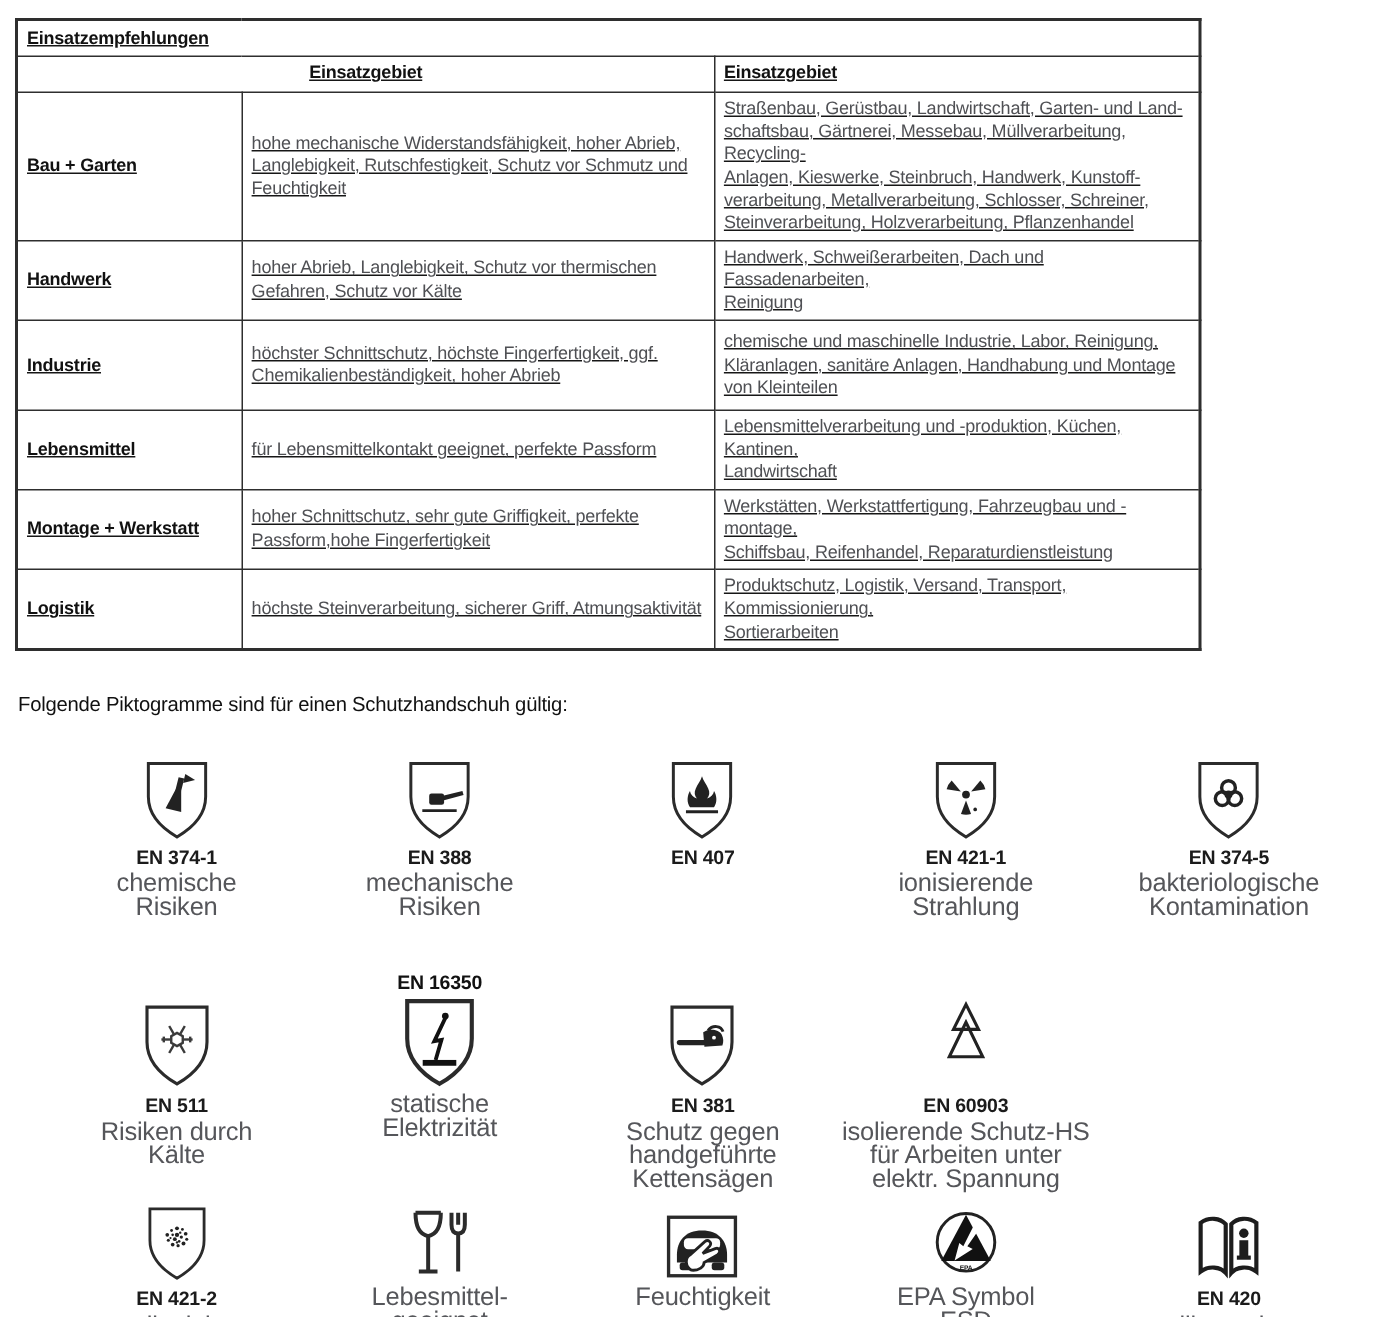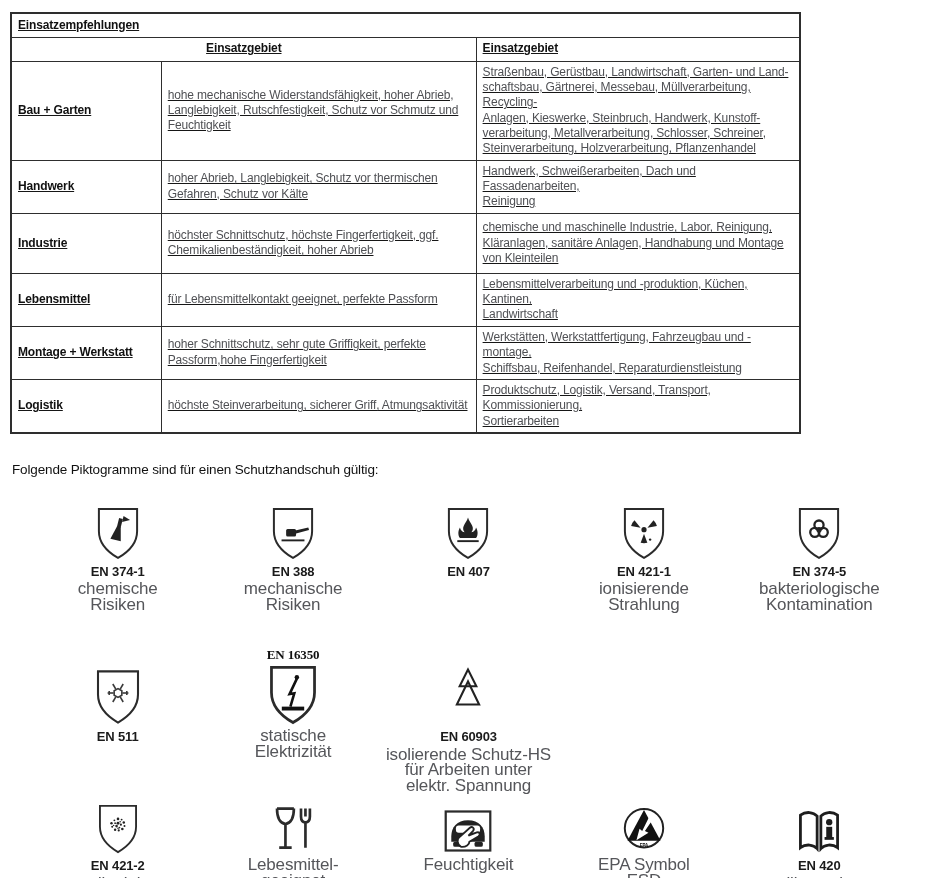--- a/index.html
+++ b/index.html
@@ -48,21 +48,21 @@
   .pict { text-align: center; }
   .icon-box {
     display: flex; flex-direction: column;
     justify-content: flex-end; align-items: center;
   }
   .r1 .icon-box { height: 58px; }
   .r2 .icon-box { height: 82px; }
   .r3 .icon-box { height: 54px; }
   .code { font-weight: bold; font-size: 13px; color:#1b1b1b; margin-top: 3px; line-height: 15.5px; }
   .code:empty { display: none; }
-  .code-above { font-weight: bold; font-size: 13px; color:#111; margin-bottom: 2px; line-height: 14px; font-family: Liberation Serif, serif; }
+  .code-above { font-weight: bold; font-size: 13px; color:#111; margin-bottom: 2px; line-height: 14px; }
   .icon-sub { font-size: 6.5px; color:#444; line-height: 7px; margin-top: 1px; }
   .caption { color: #55565a; font-size: 17px; line-height: 15.5px; white-space: pre-line; margin-top: 2px; }
 
   svg .shield { fill:#fff; stroke:#2b2b2b; stroke-width:2.6; }
   svg { display:block; }
 </style>
 </head>
 <body>
 
 <div class="page">
@@ -223,38 +223,55 @@
             <line x1="27.25" y1="35.76" x2="23.5" y2="42.26"></line>
             <line x1="24.5" y1="31" x2="17" y2="31"></line>
             <line x1="27.25" y1="26.24" x2="23.5" y2="19.74"></line>
             <line x1="32.75" y1="26.24" x2="36.5" y2="19.74"></line>
             <line x1="41" y1="28.6" x2="41" y2="33.4"></line>
             <line x1="19" y1="28.6" x2="19" y2="33.4"></line>
           </g>
         </svg>
       </div>
       <div class="code">EN 511</div>
+      <div class="caption">Risiken durch
+Kälte</div>
     </div>
 
     <div class="pict">
       <div class="icon-box">
         <div class="code-above">EN 16350</div>
         <svg width="52" height="62" viewBox="0 0 60 72">
           <path class="shield" style="stroke-width:3.2" d="M5 4 H55 V33 C55 50 43 60.5 30 68 C17 60.5 5 50 5 33 Z"></path>
           <circle cx="34.5" cy="15.5" r="2.6" fill="#111"></circle>
           <path d="M34.5 17 L26 35 L31.5 34 L27 49.5" stroke="#111" stroke-width="3" fill="none"></path>
           <rect x="17" y="49.5" width="26" height="4.5" fill="#111"></rect>
         </svg>
       </div>
 
       <div class="caption">statische
 Elektrizität</div>
     </div>
 
 
+    <div class="pict">
+      <div class="icon-box">
+        <svg width="48" height="58" viewBox="0 0 60 72">
+          <path class="shield" d="M5 4 H55 V33 C55 50 43 60.5 30 68 C17 60.5 5 50 5 33 Z"></path>
+          <rect x="9" y="31.5" width="25" height="4.2" rx="2.1" fill="#222"></rect>
+          <path d="M31 25 C36 21.5 44 22.5 46.5 27 C48 30 48 33 47 36 L32 37 Z" fill="#222"></path>
+          <path d="M35 23.5 C39 18.5 46 19.5 47.5 24.5" stroke="#222" stroke-width="2.4" fill="none"></path>
+          <circle cx="40" cy="29.5" r="1.6" fill="#fff"></circle>
+        </svg>
+      </div>
+      <div class="code">EN 381</div>
+      <div class="caption">Schutz gegen
+handgeführte
+Kettensägen</div>
+    </div>
 
     <div class="pict">
       <div class="icon-box">
         <svg width="48" height="62" viewBox="0 0 60 78">
           <g stroke="#222" stroke-width="2.6" fill="none">
             <polygon points="30,7 19.5,28 40.5,28"></polygon>
             <polygon points="30,22 16,51 44,51"></polygon>
           </g>
         </svg>
       </div>

